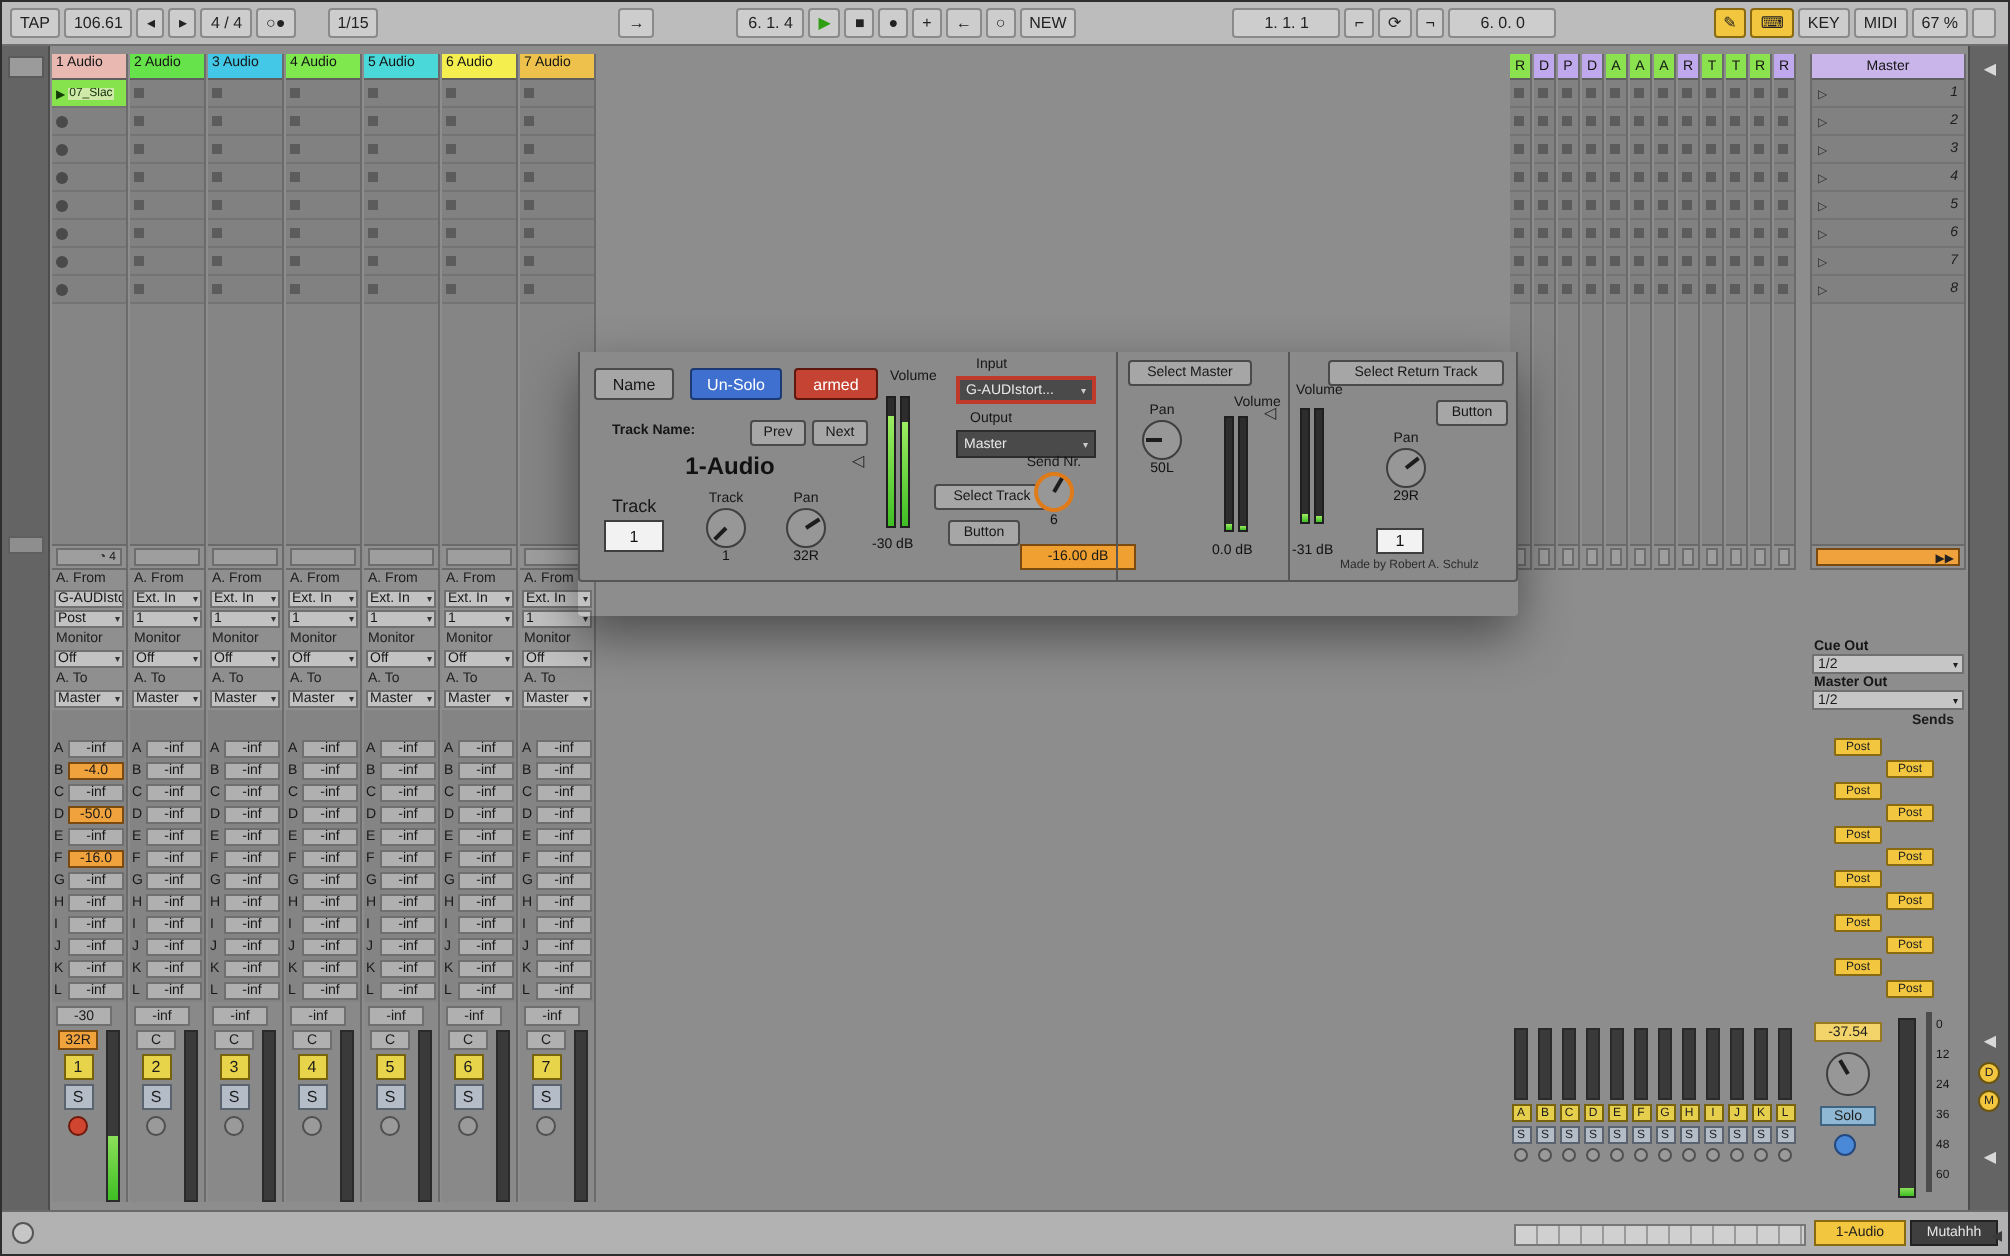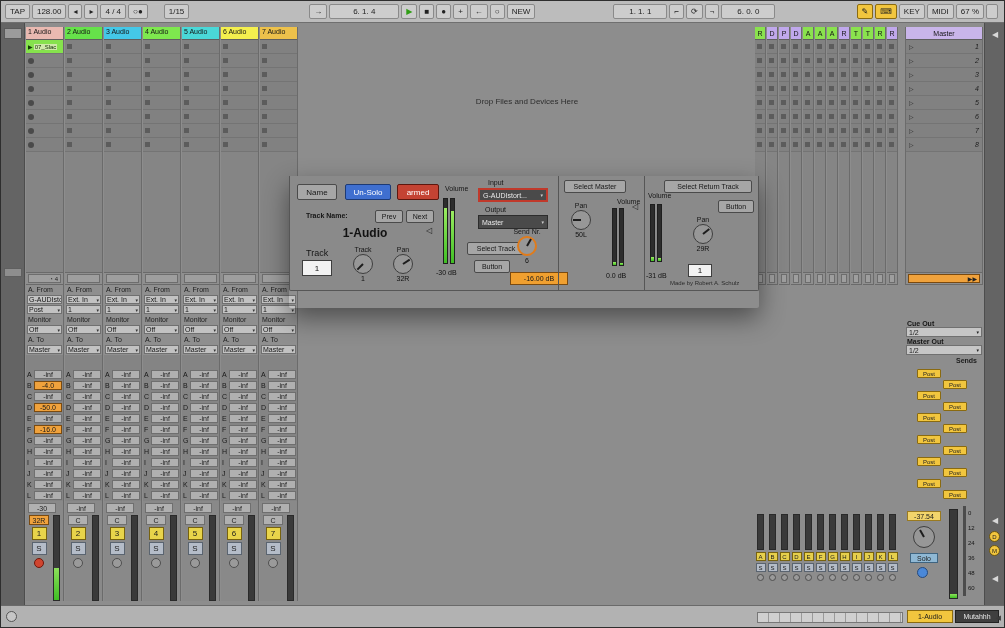--- a/index.html
+++ b/index.html
@@ -127,28 +127,28 @@
 .credit{position:absolute;font-size:6px;color:#2c2c2c;}
 .csend-db{position:absolute;width:58px;height:13px;background:#f0a030;border:1px solid #7a4a10;font-size:7px;display:flex;align-items:center;justify-content:center;color:#1a1a1a;}
 </style>
 </head>
 <body>
 
 <div class="root">
 
   <div class="topbar">
     <div class="tb">TAP</div>
-    <div class="tb">128.00</div>
+    <div class="tb">106.61</div>
     <div class="tb">◂</div>
     <div class="tb">▸</div>
     <div class="tb">4 / 4</div>
     <div class="tb">○●</div>
     <div class="tb" style="margin-left:14px;">1/15</div>
     <div class="tb" style="margin-left:118px;">→</div>
-    <div class="tb" style="width:70px;">6. 1. 4</div>
+    <div class="tb" style="width:34px;margin-left:39px;">6. 1. 4</div>
     <div class="tb">
         <span class="gl green">▶</span>
       </div>
     <div class="tb">
         <span class="gl">■</span>
       </div>
     <div class="tb">
         <span class="gl">●</span>
       </div>
     <div class="tb">+</div>
@@ -178,23 +178,20 @@
   </div>
 
   <div class="right-strip">
     <div class="chev" style="top:6px;">◀</div>
     <div class="chev" style="top:492px;">◀</div>
     <div class="toggle-circ" style="top:508px;">D</div>
     <div class="toggle-circ" style="top:522px;">M</div>
     <div class="chev" style="bottom:20px;">◀</div>
   </div>
 
-  <div class="drop-zone">
-    <span>Drop Files and Devices Here</span>
-  </div>
 
   <div id="tracks">
       <div class="track-col" style="left: 0px;">
         <div class="t-header" style="background: rgb(233, 185, 177);">1 Audio</div>
         <div class="t-slots">
           <div class="slot clip" style="background: rgb(134, 226, 77);">
             <div class="clip-play">▶</div>
             <div class="clip-name">07_Slac</div>
           </div>
           <div class="slot">

